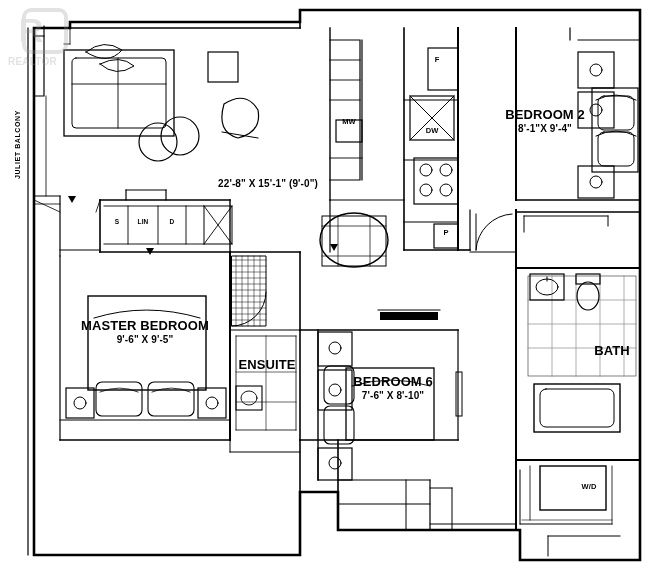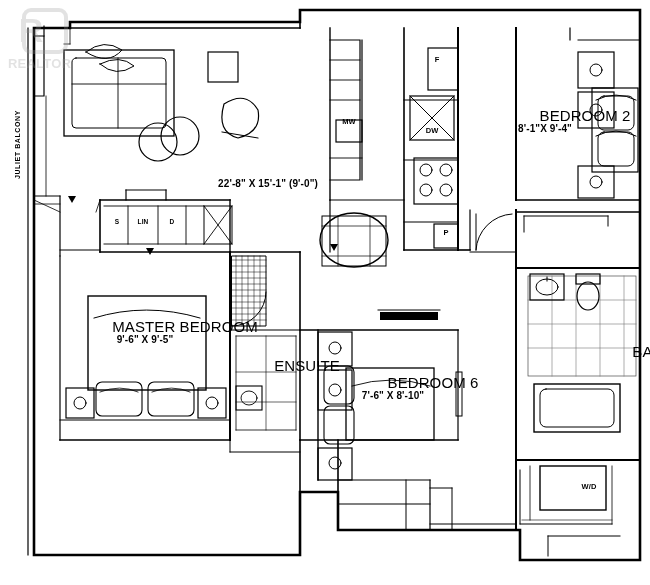--- a/index.html
+++ b/index.html
@@ -26,21 +26,21 @@
   
   .lbl {
     position: absolute;
     font-family: "Liberation Sans", sans-serif;
     color: #000;
     white-space: pre;
     line-height: 1.18;
     letter-spacing: 0.1px;
   }
   .lbl.center { text-align: center; transform: translateX(-50%); }
-  .room-name { font-size: 15px; font-weight: 400; margin-left: 40px; }
+  .room-name { font-size: 13px; font-weight: 700; }
   .room-dim  { font-size: 10px;  font-weight: 700; }
   .small-lbl { font-size: 7.5px; font-weight: 700; }
   .tiny-lbl  { font-size: 6.5px; font-weight: 700; }
   .vert-lbl {
     position: absolute;
     font-size: 7px;
     font-weight: 700;
     writing-mode: vertical-rl;
     transform: rotate(180deg);
     letter-spacing: 0.6px;
@@ -72,21 +72,21 @@
     font-weight: 700;
     color: #9a9a9a;
     text-align: center;
     line-height: 44px;
     font-family: "Liberation Sans", sans-serif;
   }
   .realtor-logo .word {
     position: absolute;
     left: 0; top: 48px;
     width: 76px;
-    font-size: 13px;
+    font-size: 10px;
     font-weight: 700;
     color: #9a9a9a;
     letter-spacing: 0.2px;
   }
   
   .wm-bottom {
     position: absolute;
     left: 50%;
     bottom: 40px;
     transform: translateX(-50%);

